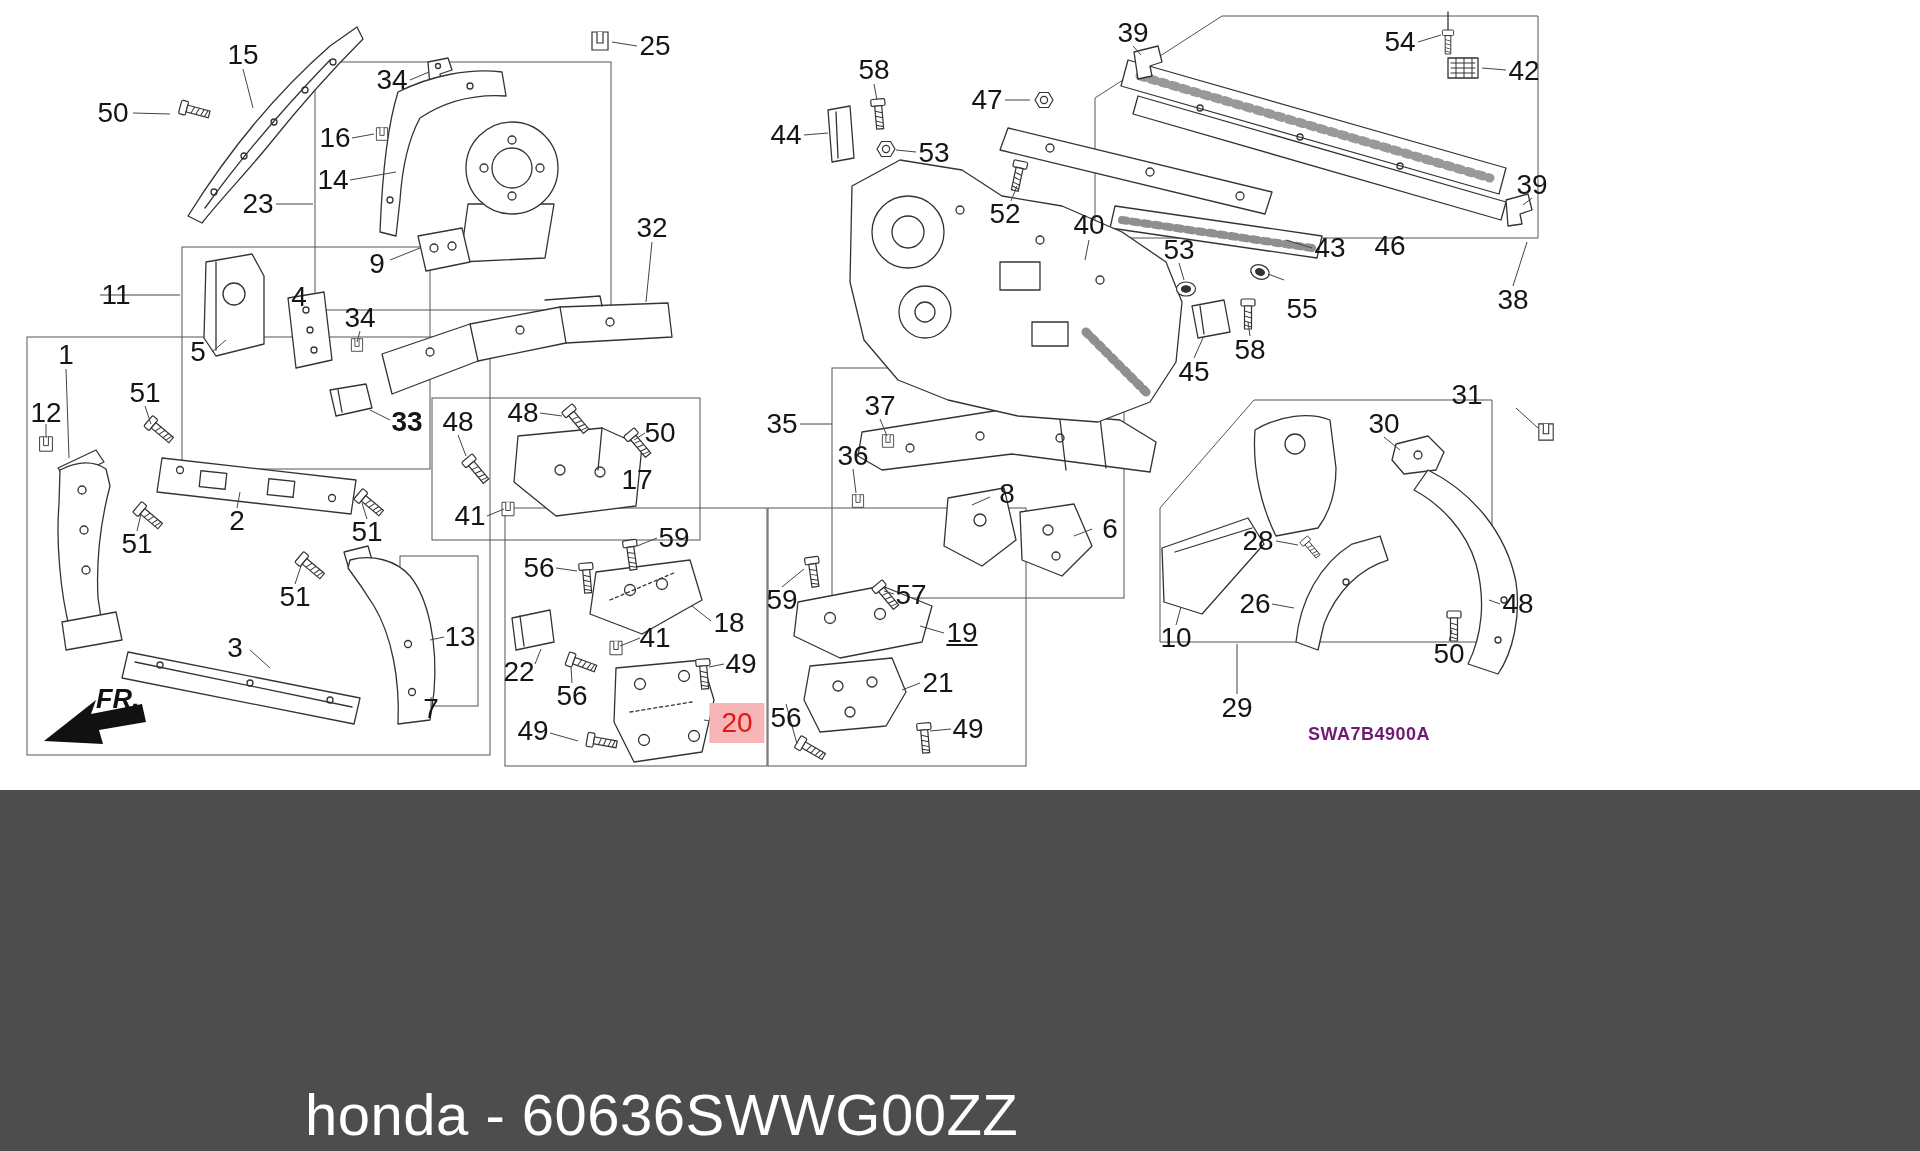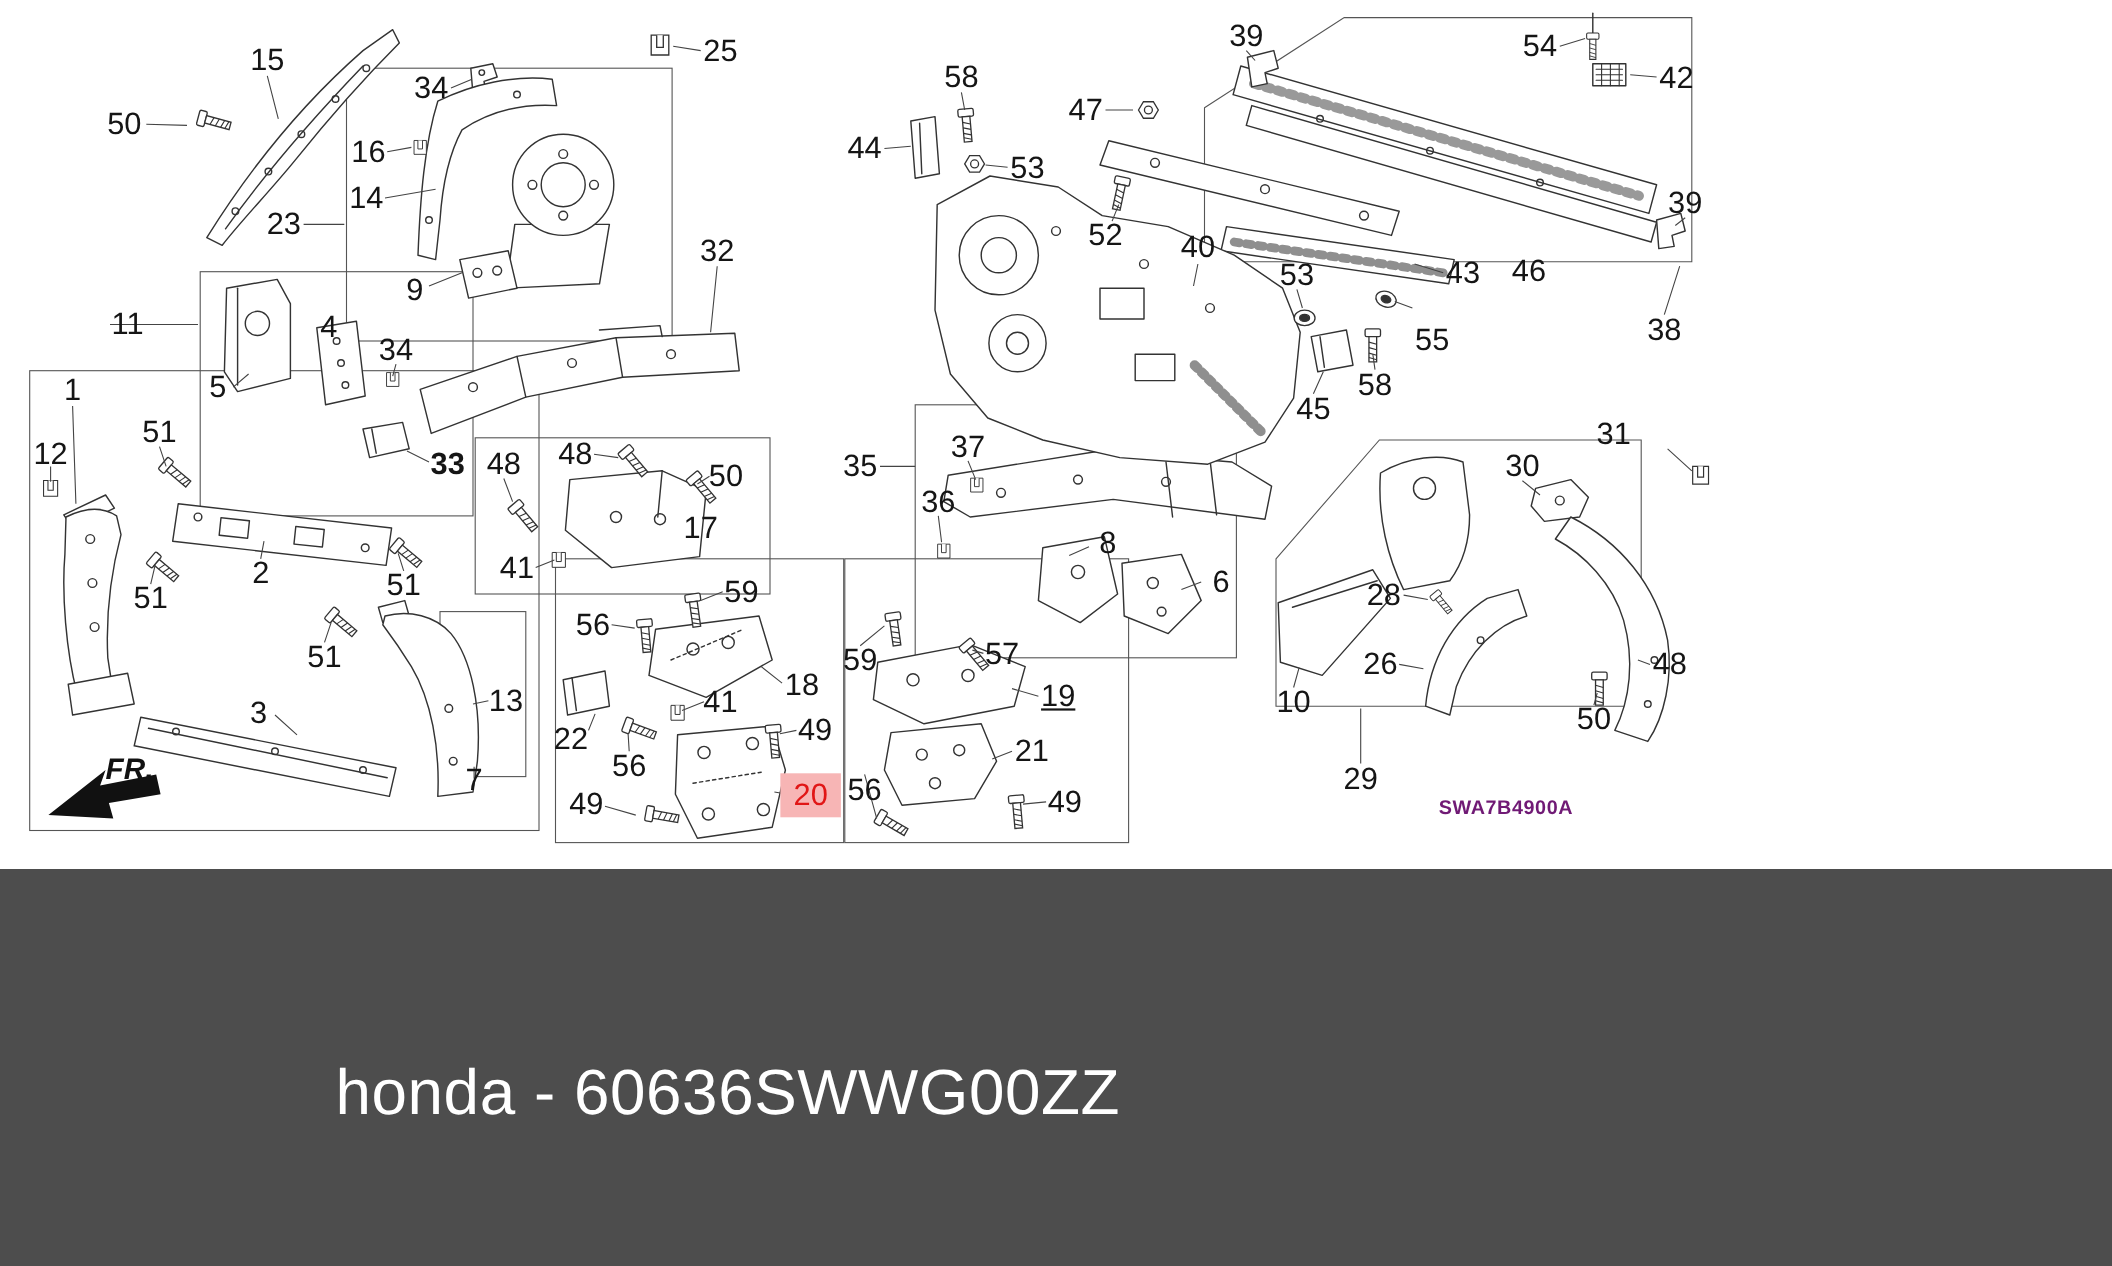--- a/index.html
+++ b/index.html
@@ -24,21 +24,21 @@
     background:var(--hl-bg);color:var(--hl-fg);
     padding:6px 12px;font-weight:500;
   }
   .diagram-code{
     position:absolute;left:1308px;top:724px;
     font-size:18px;font-weight:600;color:#701a75;letter-spacing:.5px;
   }
   .banner{
     position:absolute;left:0;bottom:0;width:1920px;height:361px;
     background:var(--banner-bg);
-    display:flex;align-items:center;justify-content:flex-start;
+    display:flex;align-items:flex-end;justify-content:flex-start;
     padding-left:305px;padding-top:48px;gap:92px;
   }
   .banner span{
     color:#fff;font-size:58px;line-height:1.25;letter-spacing:.5px;
     white-space:nowrap;
   }
 </style>
 </head>
 <body>
 

